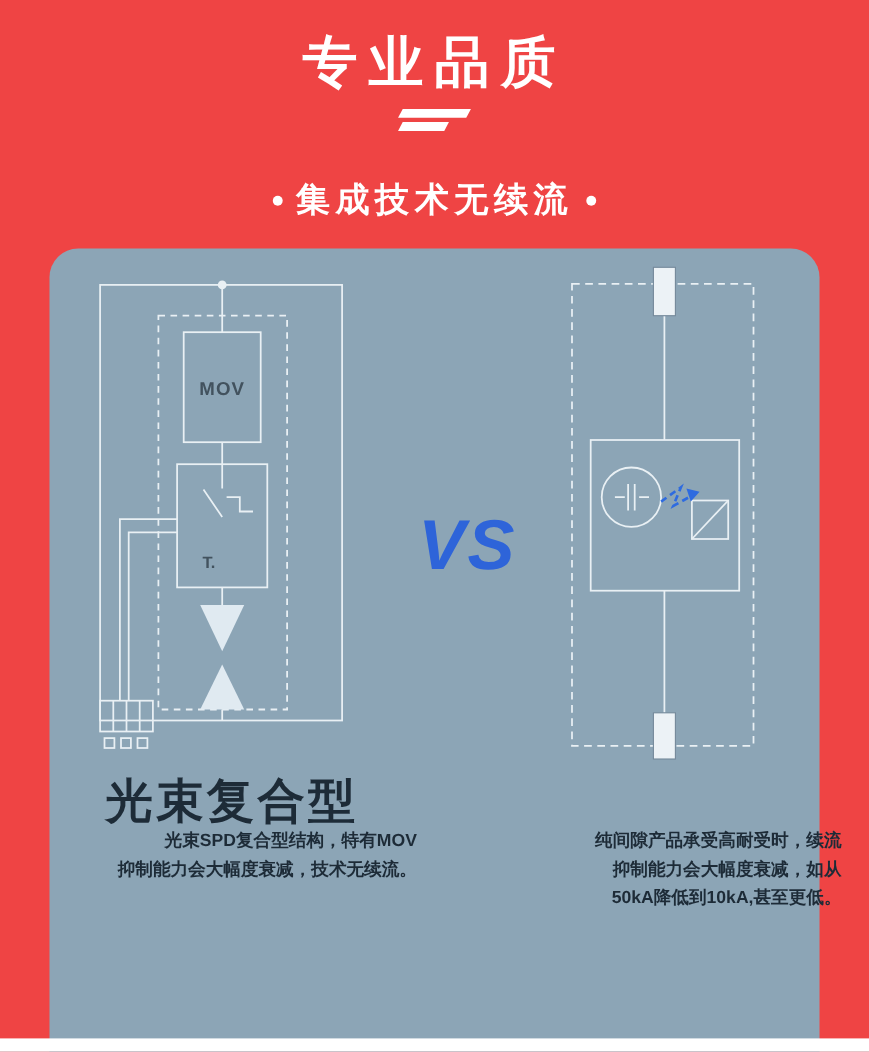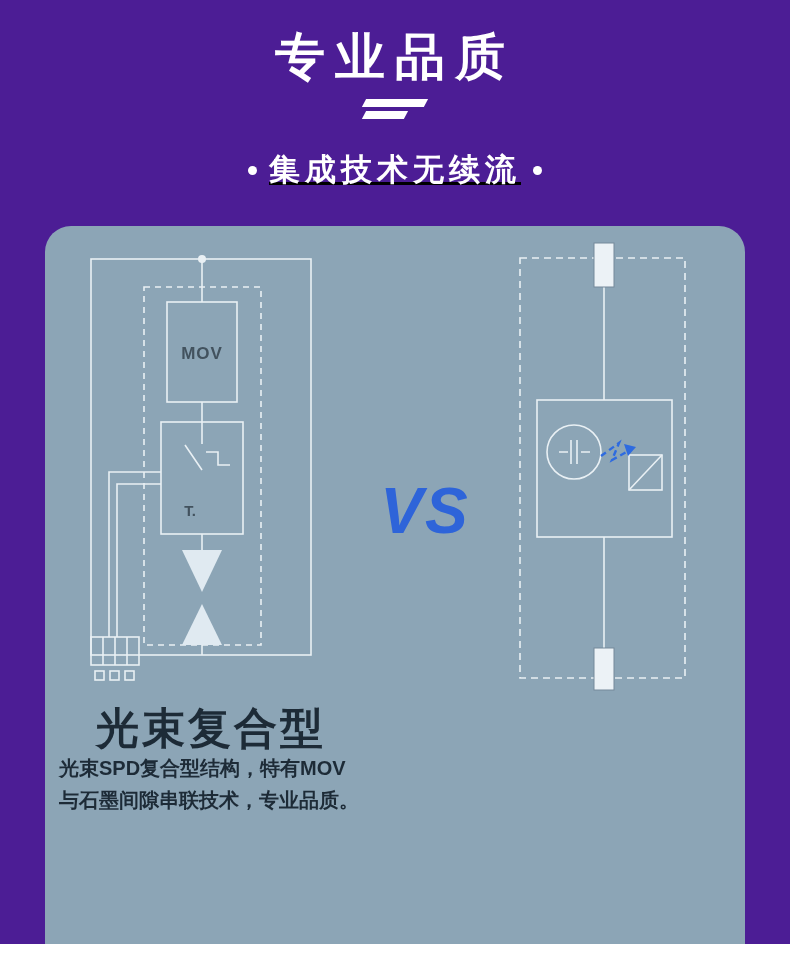--- a/index.html
+++ b/index.html
@@ -4,44 +4,43 @@
 <style>
   html, body { margin: 0; padding: 0; }
   body {
     width: 790px; height: 956px;
     font-family: "Liberation Sans", "DejaVu Sans", sans-serif;
     overflow: hidden;
   }
   .page {
     position: relative;
     width: 790px; height: 956px;
-    background: #4c1d95;
+    background: #ef4444;
   }
   .title {
     margin: 0; padding-top: 24px;
     text-align: center;
     color: #ffffff;
     font-size: 50px;
     font-weight: 800;
     letter-spacing: 10px;
   }
   .title-underline { margin-top: 8px; text-align: center; }
   .title-underline .bar {
     display: block;
     height: 8px;
     background: #ffffff;
     transform: skewX(-28deg);
   }
   .title-underline .bar1 { width: 62px; margin: 0 auto; }
   .title-underline .bar2 { width: 42px; margin: 4px auto 0; transform: skewX(-28deg) translateX(-10px); }
   .subtitle-row {
-    margin-top: 30px;
+    margin-top: 42px;
     display: flex; align-items: center; justify-content: center;
     gap: 12px;
-    text-decoration: underline;
   }
   .subtitle-row .dot {
     width: 9px; height: 9px; border-radius: 50%;
     background: #ffffff;
   }
   .subtitle-text {
     color: #ffffff;
     font-size: 31px;
     font-weight: 700;
     letter-spacing: 5px;
@@ -49,45 +48,45 @@
   .panel {
     position: absolute;
     left: 45px; top: 226px;
     width: 700px; height: 760px;
     background: #8ca5b6;
     border-radius: 26px;
   }
   .left-diagram  { position: absolute; left: 44px;  top: 26px; width: 230px; height: 435px; }
   .right-diagram { position: absolute; left: 470px; top: 14px; width: 185px; height: 455px; }
   .vs-label {
-    position: absolute; left: 318px; top: 248px; width: 124px;
+    position: absolute; left: 318px; top: 232px; width: 124px;
     text-align: center;
     font-size: 64px;
     font-style: italic;
     font-weight: 800;
     letter-spacing: 2px;
     color: #2e64d9;
   }
   .col-heading {
     position: absolute; top: 474px;
     color: #1d2b37;
     font-size: 43px;
     font-weight: 700;
     letter-spacing: 3px;
     text-align: center;
   }
   .left-heading  { left: 16px;  width: 300px; }
   .right-heading { left: 428px; width: 290px; }
   .col-desc {
     position: absolute; top: 526px;
     color: #1d2b37;
-    font-size: 20px;
+    font-size: 16px;
     font-weight: 600;
     line-height: 1.62;
-    text-align: left;
+    text-align: right;
   }
   .left-desc  { left: 14px;  width: 320px; }
   .right-desc { left: 420px; width: 300px; }
   .footer-strip {
     position: absolute; left: 0; right: 0; bottom: 0;
     height: 12px;
     background: #ffffff;
   }
   svg text {
     fill: #42525e;
@@ -158,21 +157,26 @@
       <rect x="79" y="408" width="20" height="42" fill="#ecf2f6" stroke="#74899a" stroke-width="1"></rect>
       <g>
         <polyline points="86,216 104,203 97,220 115,210" fill="none" stroke="#2e6be0" stroke-width="2.4" stroke-dasharray="6 4"></polyline>
         <polygon points="121,207 109,204 113,216" fill="#2e6be0"></polygon>
       </g>
     </svg>
 
     <div class="col-heading left-heading">光束复合型</div>
     <div class="col-desc left-desc">
       <div>光束SPD复合型结构，特有MOV</div>
-      <div>与石墨间隙串联技术，专业品质。</div>
+      <div>抑制能力会大幅度衰减，技术无续流。</div>
     </div>
 
+    <div class="col-desc right-desc">
+      <div>纯间隙产品承受高耐受时，续流</div>
+      <div>抑制能力会大幅度衰减，如从</div>
+      <div>50kA降低到10kA,甚至更低。</div>
+    </div>
 
   </div>
 
   <div class="footer-strip"></div>
 
 </div>
 
 </body></html>

